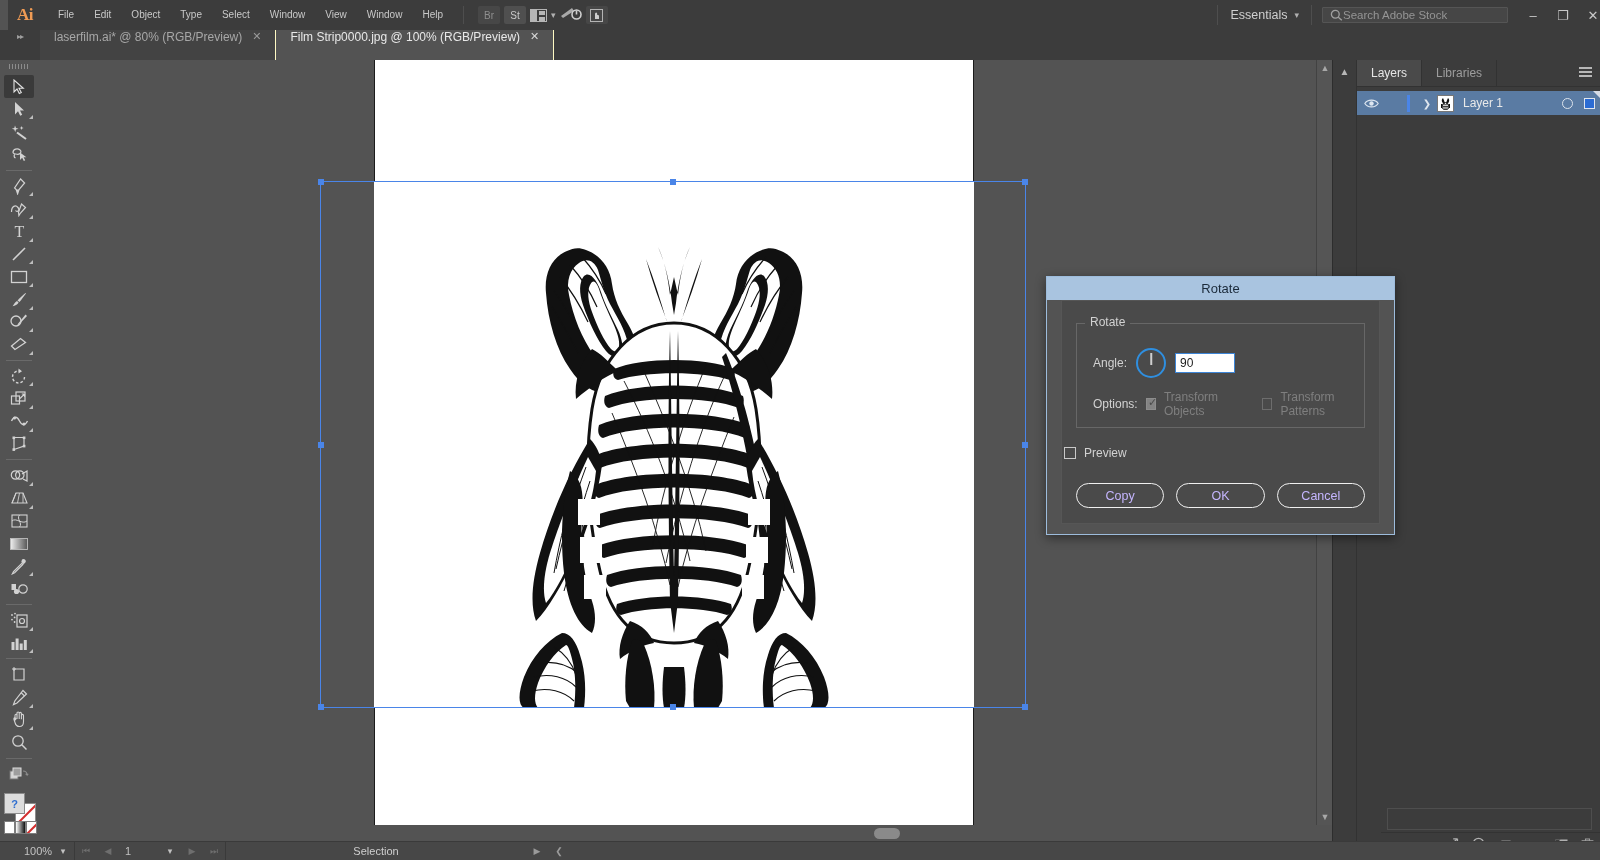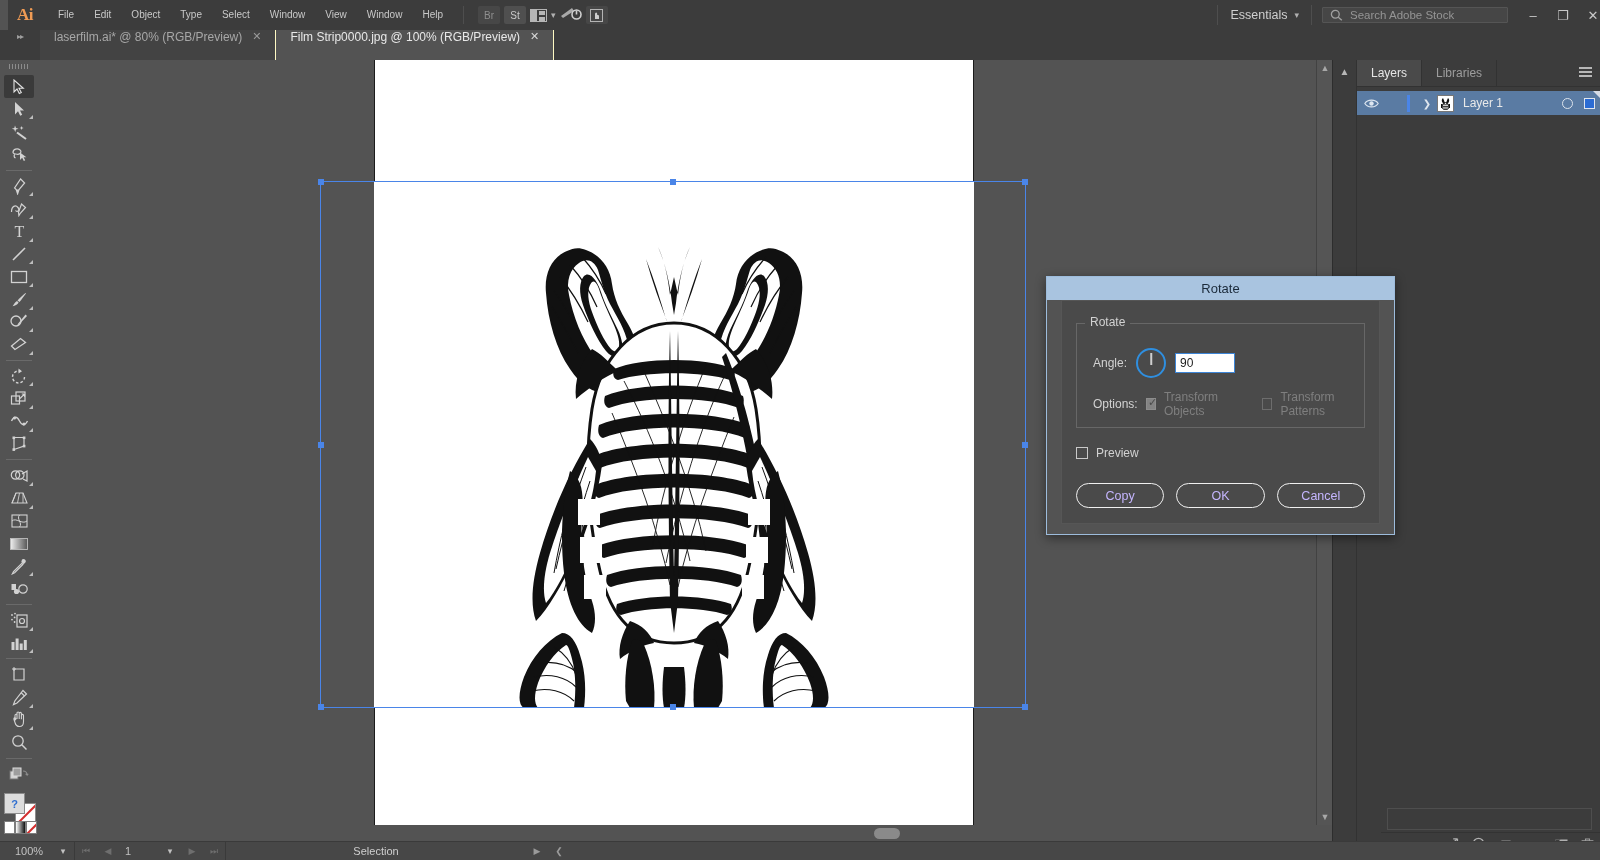--- a/index.html
+++ b/index.html
@@ -59,21 +59,21 @@
   .caret { font-size: 9px; color: #b0b0b0; }
   .mb-right {
     margin-left: auto; display: flex; align-items: center; height: 30px;
   }
   .essentials {
     color: #cfcfcf; font-size: 12.5px; display: flex; align-items: center; gap: 7px;
     padding: 0 12px;
   }
   .vdiv { width: 1px; height: 20px; background: #4e4e4e; }
   .stock-search {
-    display: flex; align-items: center; gap: 7px;
+    display: flex; align-items: center; 
     background: #464646; border: 1px solid #555;
     height: 16px; width: 186px; margin: 0 10px; padding: 0 7px;
     border-radius: 1px;
   }
   .stock-search .txt { color: #959595; font-size: 11.5px; }
   .winbtns { display: flex; align-items: center; height: 30px; }
   .winbtn {
     width: 30px; height: 30px; display: flex; align-items: center; justify-content: center;
     color: #c8c8c8; font-size: 13px;
   }
@@ -266,21 +266,21 @@
     border: 1px solid #4e4e4e;
   }
 
   
   .statusbar {
     position: absolute; left: 0; bottom: 0; width: 1600px; height: 19px;
     background: #474747; display: flex; align-items: center;
     border-top: 1px solid #3a3a3a;
   }
   .sb-cell { display: flex; align-items: center; height: 19px; color: #c2c2c2; font-size: 11px; }
-  .sb-zoom { width: 52px; padding-left: 15px; }
+  .sb-zoom { width: 52px; padding-left: 24px; }
   .sb-drop { width: 22px; display: flex; align-items: center; justify-content: center; font-size: 9px; color: #c2c2c2; }
   .sb-sep { width: 1px; height: 19px; background: #3a3a3a; }
   .sb-nav { width: 22px; display:flex; align-items:center; justify-content:center; color:#9a9a9a; font-size:9px; }
   .sb-nav.dim { color: #6e6e6e; }
   .sb-page { width: 40px; padding-left: 6px; }
   .sb-status { flex: 0 0 auto; text-align: center; color: #cfcfcf; }
 
   
   .dialog {
     position: absolute; left: 1046px; top: 276px; width: 349px; height: 259px;
@@ -323,21 +323,21 @@
   }
   .cb { width: 12px; height: 12px; border: 1px solid #8d8d8d; background: #4a4a4a;
         display: inline-block; position: relative; }
   .cb.checked.disabled { background: #838383; border-color: #8d8d8d; }
   .cb.checked.disabled::after {
     content: "✓"; position: absolute; left: 0; top: -3px; width: 12px;
     text-align: center; font-size: 11px; color: #4a4a4a;
   }
   .cb.disabled { border-color: #6d6d6d; }
   .dim-txt { color: #7f7f7f; font-size: 12px; }
-  .preview-row { position: absolute; left: 14px; top: 145px; display: flex; align-items: center; gap: 8px; }
+  .preview-row { position: absolute; left: 2px; top: 145px; display: flex; align-items: center; gap: 8px; }
   .preview-row .cb { border-color: #c9c9c9; }
   .btn-row { position: absolute; left: 14px; right: 14px; top: 182px; display: flex; gap: 12px; }
   .btn {
     flex: 1; height: 25px; border-radius: 13px;
     border: 1.5px solid #f0f0f0; background: transparent; color: #c4b5fd;
     font-size: 12.5px; font-family: "Liberation Sans", sans-serif;
     display: flex; align-items: center; justify-content: center;
   }
 </style>
 </head>

